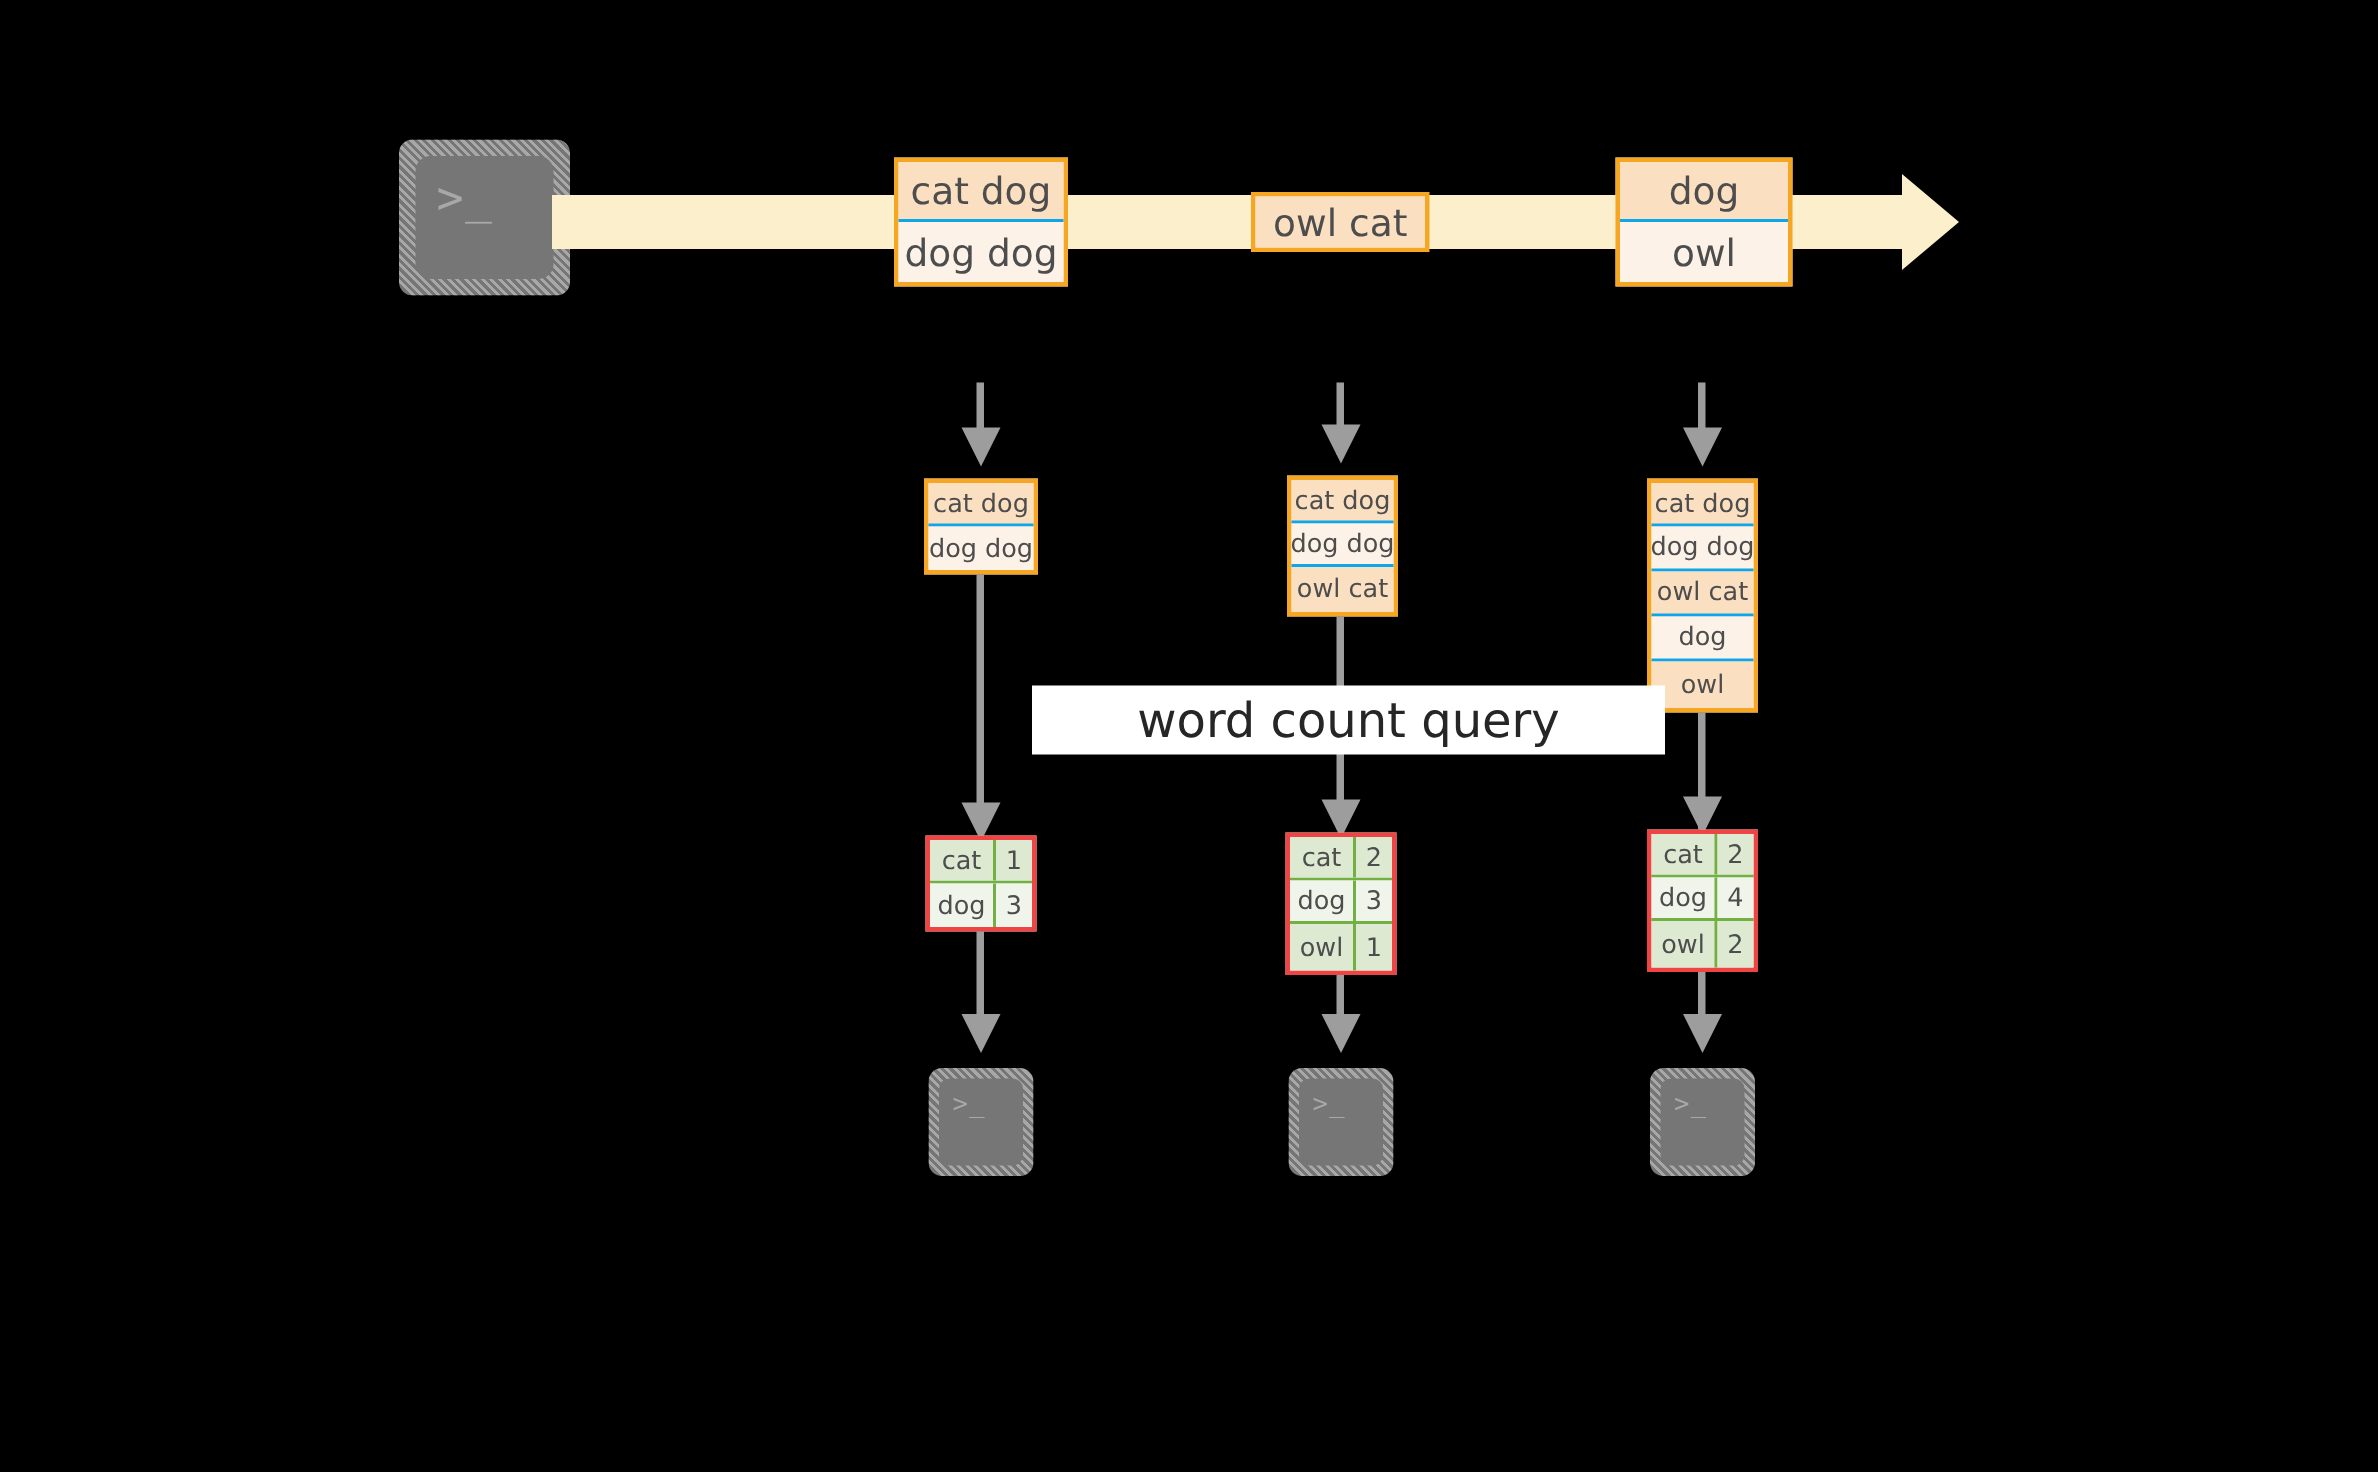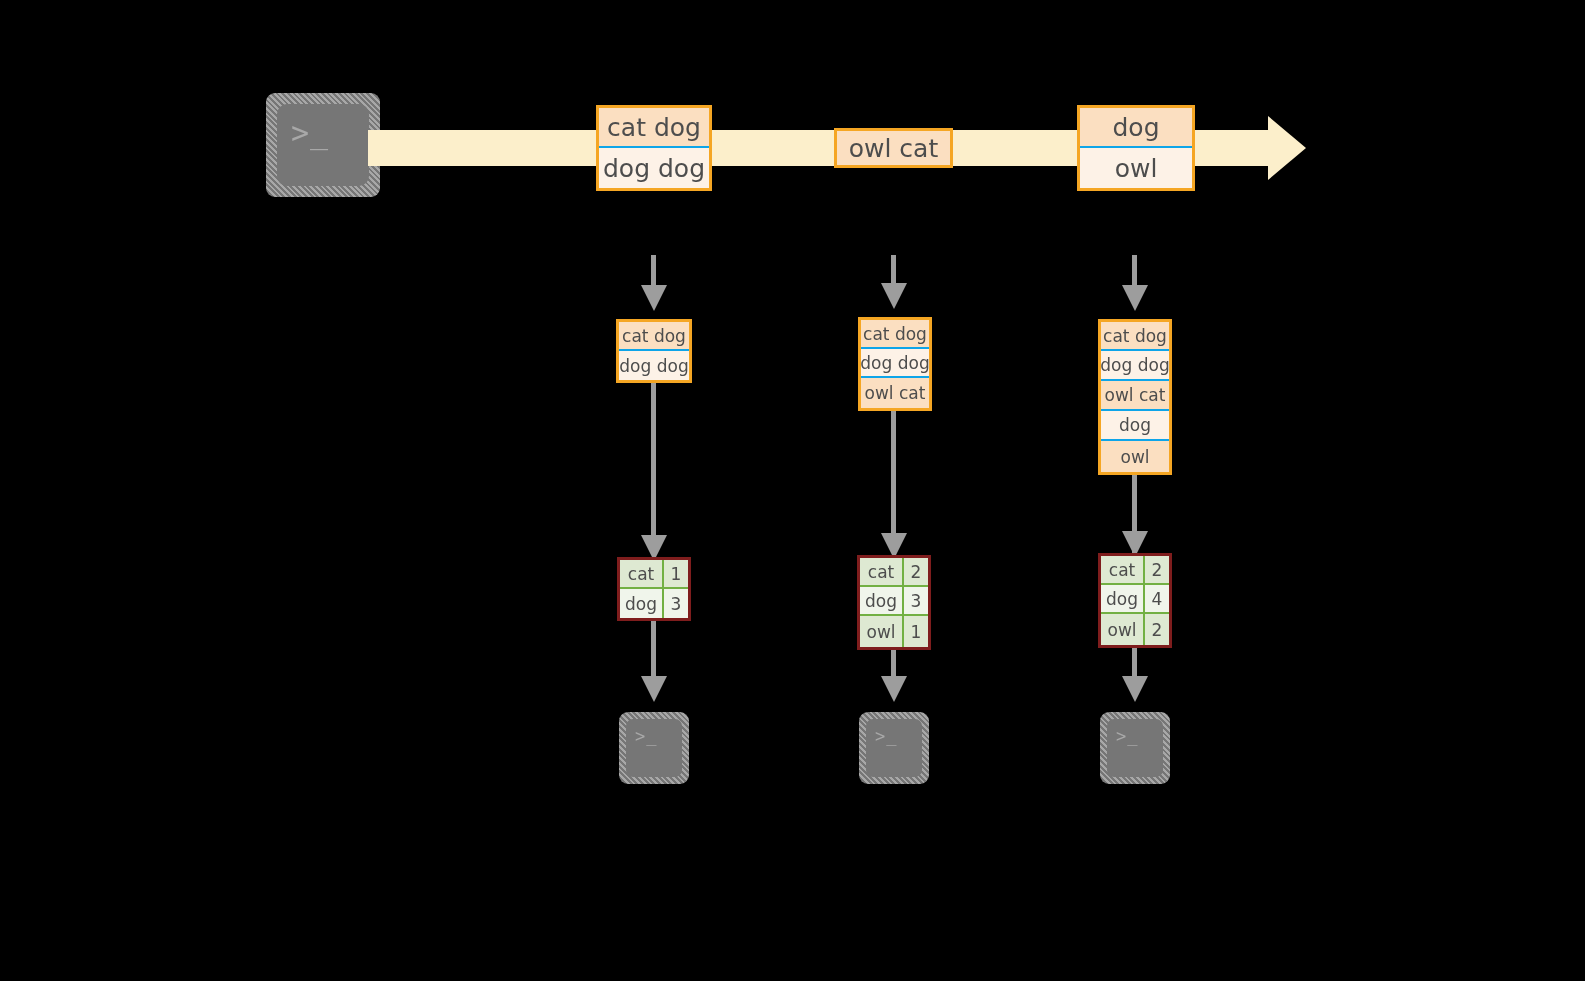--- a/index.html
+++ b/index.html
@@ -86,21 +86,21 @@
   .obox .cell.dark  { background: #FBDFC1; }
   .obox .cell.light { background: #FDF2E7; }
 
   .obox.top-row .cell { font-size: 25px; }
   .obox.mid-row .cell { font-size: 17px; }
 
   
   .gtable {
     position: absolute;
     box-sizing: border-box;
-    border: 3px solid #7f1d1d;
+    border: 3px solid #ef4444;
     background: #EDF4E6;
   }
   .gtable .grow {
     display: flex;
     box-sizing: border-box;
     border-bottom: 2px solid #72B043;
   }
   .gtable .grow:last-child { border-bottom: none; }
   .gtable .gkey, .gtable .gval {
     box-sizing: border-box;
@@ -272,14 +272,17 @@
 
   <div class="vline" style="left:1132px; top:648px; height:48px;"></div>
   <div class="vhead" style="left:1122px; top:676px;"></div>
 
   <div class="terminal small" style="left:1100px; top:712px; width:70px; height:72px;">
     <div class="inner">
       <span class="prompt">&gt;_</span>
     </div>
   </div>
 
+  <div class="query-label" style="left:688px; top:457px; width:422px; height:46px;">
+    <span>word count query</span>
+  </div>
 
 </div>
 
 </body></html>

